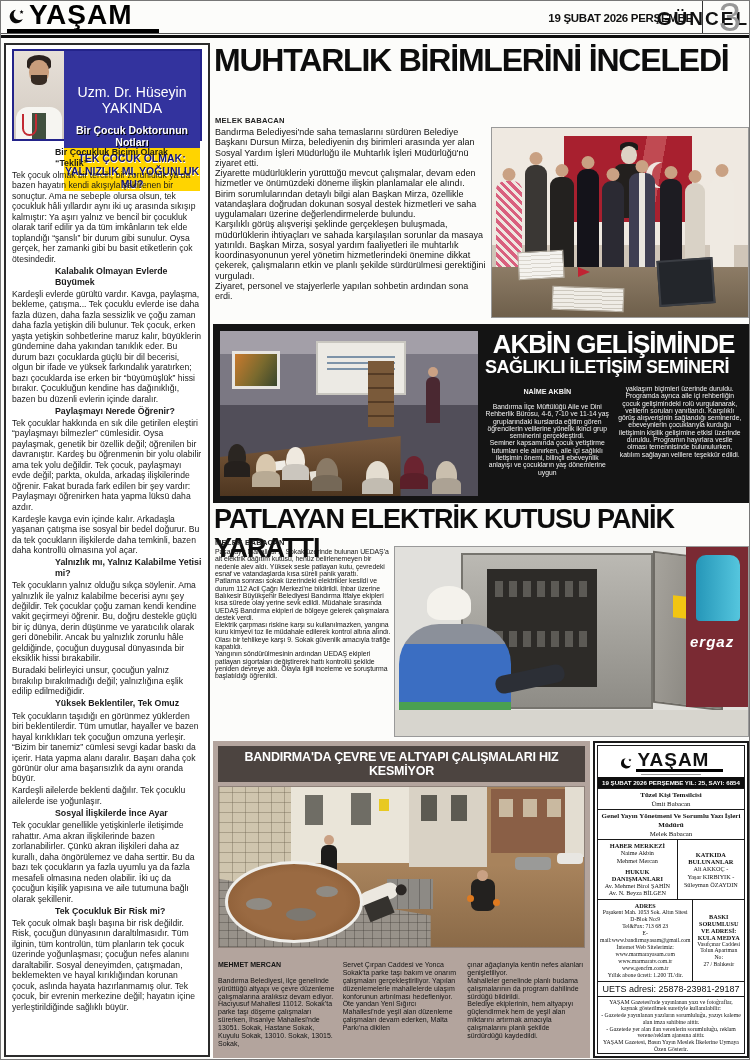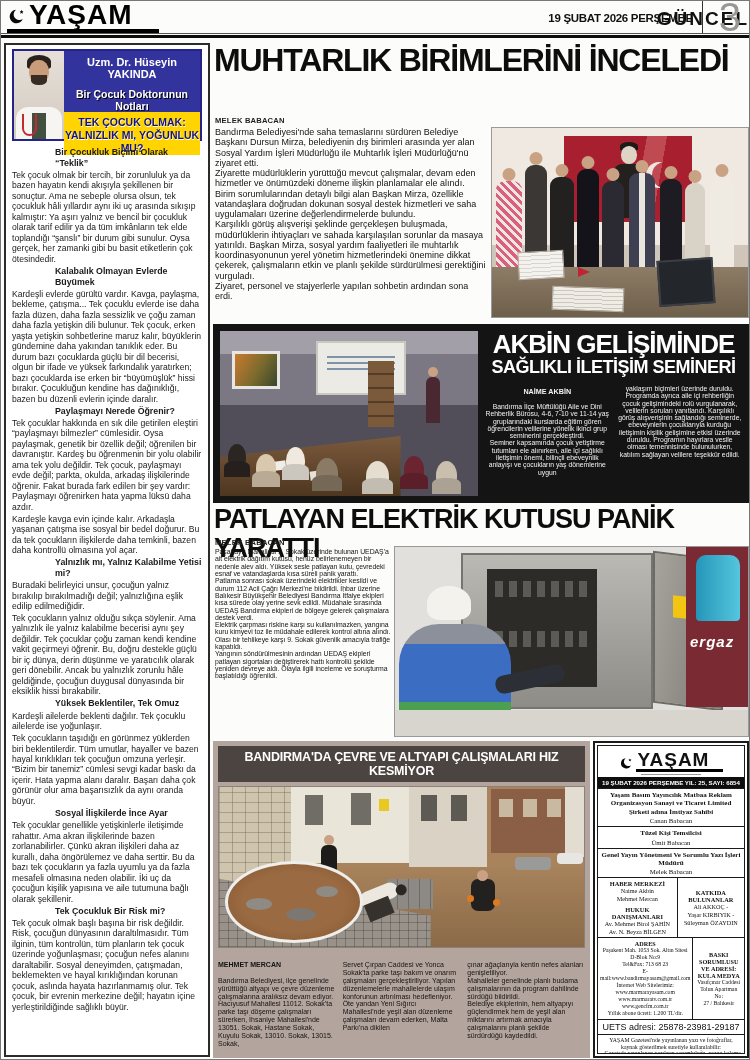--- a/index.html
+++ b/index.html
@@ -25,21 +25,21 @@
   .authbox{display:flex;height:88px;border:2px solid #23238a;background:#fff;}
   .docphoto{position:relative;width:50px;background:linear-gradient(#e7e0d8,#d2cac1);overflow:hidden;flex:none;}
   .docphoto .hair{position:absolute;top:4px;left:50%;transform:translateX(-50%);width:24px;height:14px;background:#2a211d;border-radius:50% 50% 20% 20%;}
   .docphoto .head{position:absolute;top:9px;left:50%;transform:translateX(-50%);width:20px;height:24px;background:#c99d7c;border-radius:48%;}
   .docphoto .beard{position:absolute;top:24px;left:50%;transform:translateX(-50%);width:16px;height:10px;background:#382c24;border-radius:0 0 45% 45%;}
   .docphoto .coat{position:absolute;bottom:0;left:50%;transform:translateX(-50%);width:46px;height:32px;background:#f6f5f1;border-radius:12px 12px 0 0;}
   .docphoto .shirt{position:absolute;bottom:0;left:50%;transform:translateX(-50%);width:14px;height:26px;background:#41503f;}
   .docphoto .steth{position:absolute;bottom:3px;left:8px;width:11px;height:20px;border:2px solid #c22a33;border-top:none;border-radius:0 0 9px 9px;}
   .authright{flex:1;display:flex;flex-direction:column;}
   .authblue{flex:1;background:#33339e;color:#fff;text-align:center;padding-top:5px;}
-  .authblue .a1{font-size:11px;font-weight:700;}
+  .authblue .a1{font-size:14px;font-weight:400;margin-top:28px;}
   .authblue .a2{font-size:10.5px;font-weight:700;margin-top:8px;text-shadow:1px 1px 0 #000;}
   .authyellow{flex:1;background:#ffd400;color:#141478;text-align:center;padding-top:4px;}
   .authyellow div{font-size:10.5px;font-weight:700;line-height:1.25;text-shadow:0.5px 0.5px 0 #fff;}
   .colbody{margin-top:6px;font-size:8.6px;line-height:1.22;color:#1a1a1a;}
   .colbody .blk{margin:0 0 1.5px;}
   .colbody .blk.h{font-weight:700;font-size:8.8px;margin-top:1px;padding-left:43px;}
 
   
   .h1main{position:absolute;left:213px;top:42px;width:535px;font-weight:700;font-size:32px;line-height:34px;letter-spacing:-1.2px;color:#0d0d0d;}
   .byline{font-size:7.6px;font-weight:700;color:#222;letter-spacing:0.2px;}
@@ -69,21 +69,21 @@
   .sem-screen i{position:absolute;left:9px;right:9px;top:9px;height:22px;background:repeating-linear-gradient(#eceae4 0 4px,#7d93a8 4px 6px);}
   .sem-shelf{position:absolute;left:148px;top:30px;width:26px;height:66px;background:repeating-linear-gradient(#7a5a3a 0 12px,#553c26 12px 14px);}
   .sem-speaker{position:absolute;left:206px;top:46px;width:14px;height:46px;background:#4a2831;border-radius:6px 6px 0 0;}
   .sem-speaker::before{content:"";position:absolute;top:-10px;left:2px;width:10px;height:10px;border-radius:50%;background:#caa184;}
   .sem-table{position:absolute;left:0;bottom:0;width:70%;height:60px;background:linear-gradient(#7b5a3c,#4e3620);clip-path:polygon(0 35%,100% 0,100% 100%,0 100%);}
   .sem-table i{position:absolute;background:#f0ede6;width:26px;height:9px;transform:rotate(-8deg);}
   .hj{position:absolute;border-radius:50% 50% 42% 42%;}
   .hj::after{content:"";position:absolute;top:17px;left:-4px;right:-4px;height:16px;border-radius:40% 40% 0 0;background:inherit;filter:brightness(0.85);}
   .sem-right{flex:1;color:#fff;overflow:hidden;}
   .sem-h1{font-size:26px;font-weight:700;letter-spacing:-1px;text-align:center;line-height:1;}
-  .sem-h2{font-size:18px;font-weight:700;letter-spacing:-0.5px;text-align:center;line-height:1.05;margin-top:1px;}
+  .sem-h2{font-size:18px;font-weight:700;letter-spacing:-0.5px;line-height:1.05;margin-top:1px;}
   .sem-by{font-size:7.2px;font-weight:700;margin-top:3px;}
   .sem-cols{display:flex;gap:8px;margin-top:1px;}
   .sem-col{flex:1;font-size:6.8px;line-height:1.07;white-space:pre-line;color:#f2f2f2;text-align:center;}
 
   
   .h1elek{position:absolute;left:213px;top:504px;width:535px;font-weight:700;font-size:27px;line-height:29px;letter-spacing:-1px;color:#0d0d0d;}
   .elek-by{position:absolute;left:214px;top:537px;}
   .elek-body{position:absolute;left:214px;top:547px;width:177px;height:188px;font-size:6.9px;line-height:1.06;letter-spacing:-0.05px;white-space:pre-line;overflow:hidden;color:#141414;}
   .ph-elek{position:absolute;left:393px;top:545px;width:355px;height:191px;background:#e1e0dc;}
   .ebox{position:absolute;left:66px;top:6px;width:188px;height:152px;background:linear-gradient(#bbb9b3,#8e8c86);border:2px solid #76746e;}
@@ -201,25 +201,25 @@
     <div class="colbody">
 
     <div class="blk h">Bir Çocukluk Biçimi Olarak “Teklik”</div>
         <div class="blk p">Tek çocuk olmak bir tercih, bir zorunluluk ya da bazen hayatın kendi akışıyla şekillenen bir sonuçtur. Ama ne sebeple olursa olsun, tek çocukluk hâli yıllardır aynı iki uç arasında sıkışıp kalmıştır: Ya aşırı yalnız ve bencil bir çocukluk olarak tarif edilir ya da tüm imkânların tek elde toplandığı “şanslı” bir durum gibi sunulur. Oysa gerçek, her zamanki gibi bu basit etiketlerin çok ötesindedir.</div>
         <div class="blk h">Kalabalık Olmayan Evlerde Büyümek</div>
         <div class="blk p">Kardeşli evlerde gürültü vardır. Kavga, paylaşma, bekleme, çatışma... Tek çocuklu evlerde ise daha fazla düzen, daha fazla sessizlik ve çoğu zaman daha fazla yetişkin dili bulunur. Tek çocuk, erken yaşta yetişkin sohbetlerine maruz kalır, büyüklerin gündemine daha yakından tanıklık eder. Bu durum bazı çocuklarda güçlü bir dil becerisi, olgun bir ifade ve yüksek farkındalık yaratırken; bazı çocuklarda ise erken bir “büyümüşlük” hissi bırakır. Çocukluğun kendine has dağınıklığı, bazen bu düzenli evlerin içinde daralır.</div>
         <div class="blk h">Paylaşmayı Nerede Öğrenir?</div>
         <div class="blk p">Tek çocuklar hakkında en sık dile getirilen eleştiri “paylaşmayı bilmezler” cümlesidir. Oysa paylaşmak, genetik bir özellik değil; öğrenilen bir davranıştır. Kardeş bu öğrenmenin bir yolu olabilir ama tek yolu değildir. Tek çocuk, paylaşmayı evde değil; parkta, okulda, arkadaş ilişkilerinde öğrenir. Fakat burada fark edilen bir şey vardır: Paylaşmayı öğrenirken hata yapma lüksü daha azdır.</div>
         <div class="blk p">Kardeşle kavga evin içinde kalır. Arkadaşla yaşanan çatışma ise sosyal bir bedel doğurur. Bu da tek çocukların ilişkilerde daha temkinli, bazen daha kontrollü olmasına yol açar.</div>
         <div class="blk h">Yalnızlık mı, Yalnız Kalabilme Yetisi mi?</div>
+        <div class="blk p">Tek çocukların yalnız olduğu sıkça söylenir. Ama yalnızlık ile yalnız kalabilme becerisi aynı şey değildir. Tek çocuklar çoğu zaman kendi kendine vakit geçirmeyi öğrenir. Bu, doğru destekle güçlü bir iç dünya, derin düşünme ve yaratıcılık olarak geri dönebilir. Ancak bu yalnızlık zorunlu hâle geldiğinde, çocuğun duygusal dünyasında bir eksiklik hissi bırakabilir.</div>
         <div class="blk p">Buradaki belirleyici unsur, çocuğun yalnız bırakılıp bırakılmadığı değil; yalnızlığına eşlik edilip edilmediğidir.</div>
-        <div class="blk p">Tek çocukların yalnız olduğu sıkça söylenir. Ama yalnızlık ile yalnız kalabilme becerisi aynı şey değildir. Tek çocuklar çoğu zaman kendi kendine vakit geçirmeyi öğrenir. Bu, doğru destekle güçlü bir iç dünya, derin düşünme ve yaratıcılık olarak geri dönebilir. Ancak bu yalnızlık zorunlu hâle geldiğinde, çocuğun duygusal dünyasında bir eksiklik hissi bırakabilir.</div>
         <div class="blk h">Yüksek Beklentiler, Tek Omuz</div>
+        <div class="blk p">Tek çocukların taşıdığı en görünmez yüklerden biri beklentilerdir. Tüm umutlar, hayaller ve bazen hayal kırıklıkları tek çocuğun omzuna yerleşir. “Bizim bir tanemiz” cümlesi sevgi kadar baskı da içerir. Hata yapma alanı daralır. Başarı daha çok görünür olur ama başarısızlık da aynı oranda büyür.</div>
         <div class="blk p">Kardeşli ailelerde beklenti dağılır. Tek çocuklu ailelerde ise yoğunlaşır.</div>
-        <div class="blk p">Tek çocukların taşıdığı en görünmez yüklerden biri beklentilerdir. Tüm umutlar, hayaller ve bazen hayal kırıklıkları tek çocuğun omzuna yerleşir. “Bizim bir tanemiz” cümlesi sevgi kadar baskı da içerir. Hata yapma alanı daralır. Başarı daha çok görünür olur ama başarısızlık da aynı oranda büyür.</div>
         <div class="blk h">Sosyal İlişkilerde İnce Ayar</div>
         <div class="blk p">Tek çocuklar genellikle yetişkinlerle iletişimde rahattır. Ama akran ilişkilerinde bazen zorlanabilirler. Çünkü akran ilişkileri daha az kurallı, daha öngörülemez ve daha serttir. Bu da bazı tek çocukların ya fazla uyumlu ya da fazla mesafeli olmasına neden olabilir. İki uç da çocuğun kişilik yapısına ve aile tutumuna bağlı olarak şekillenir.</div>
         <div class="blk h">Tek Çocukluk Bir Risk mi?</div>
         <div class="blk p">Tek çocuk olmak başlı başına bir risk değildir. Risk, çocuğun dünyasının daraltılmasıdır. Tüm ilginin, tüm kontrolün, tüm planların tek çocuk üzerinde yoğunlaşması; çocuğun nefes alanını daraltabilir. Sosyal deneyimden, çatışmadan, beklemekten ve hayal kırıklığından korunan çocuk, aslında hayata hazırlanmamış olur. Tek çocuk, bir evrenin merkezine değil; hayatın içine yerleştirildiğinde sağlıklı büyür.</div>
       </div>
   </aside>
 
   <div class="h1main">
     <div>MUHTARLIK BİRİMLERİNİ İNCELEDİ</div>
   </div>
@@ -372,24 +372,20 @@
             <path d="M17.5 2.2l.7 1.6 1.7.2-1.2 1.2.3 1.7-1.5-.8-1.5.8.3-1.7-1.2-1.2 1.7-.2z" fill="#0a0a0a"></path>
           </svg>
         <span class="lt">YAŞAM</span>
       </div>
       <div class="mlogo-sub"></div>
       <div class="mdatebar">
         <span>19 ŞUBAT 2026 PERŞEMBE</span>
         <span>YIL: 25,  SAYI: 6854</span>
       </div>
       <div class="mrow">
-        <div class="t">Yaşam Basım Yayıncılık Matbaa Reklam Organizasyon Sanayi ve Ticaret Limited Şirketi adına İmtiyaz Sahibi</div>
-        <div class="n">Canan Babacan</div>
-      </div>
-      <div class="mrow">
         <div class="t">Tüzel Kişi Temsilcisi</div>
         <div class="n">Ümit Babacan</div>
       </div>
       <div class="mrow">
         <div class="t">Genel Yayın Yönetmeni Ve Sorumlu Yazı İşleri Müdürü</div>
         <div class="n">Melek Babacan</div>
       </div>
       <div class="msplit">
         <div class="c1">
           <div class="t">HABER MERKEZİ</div>

